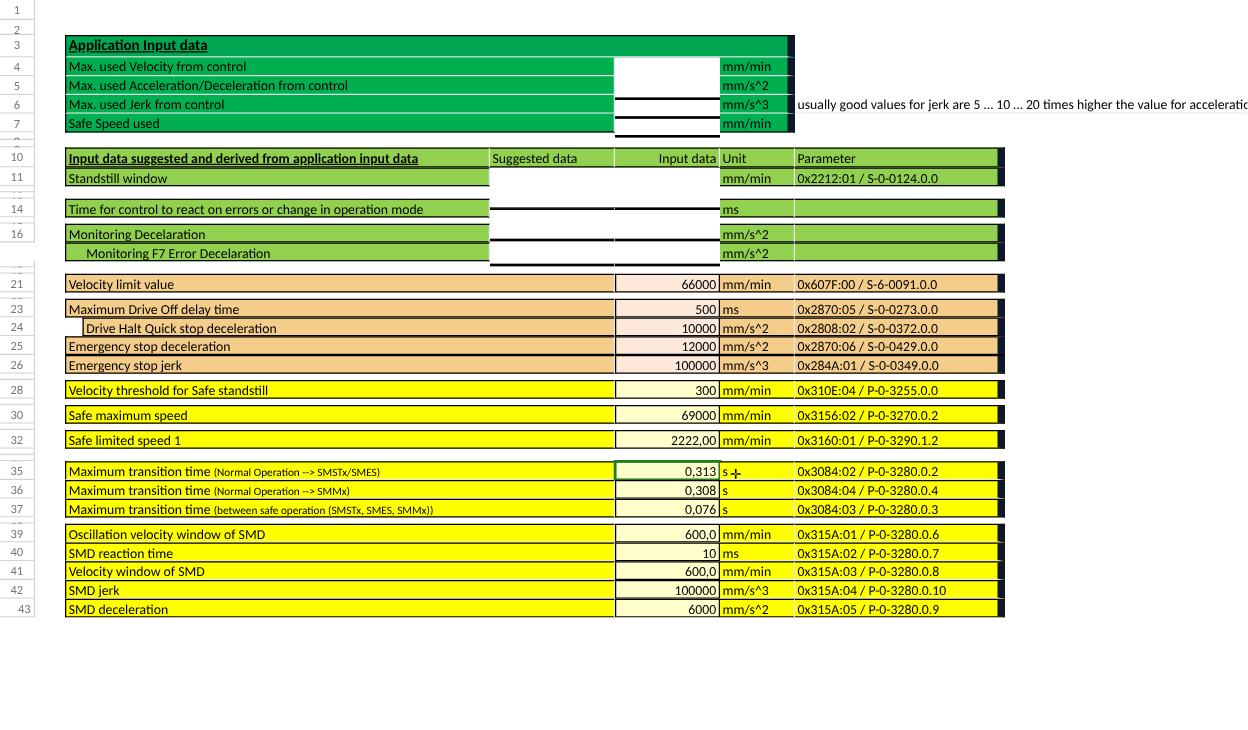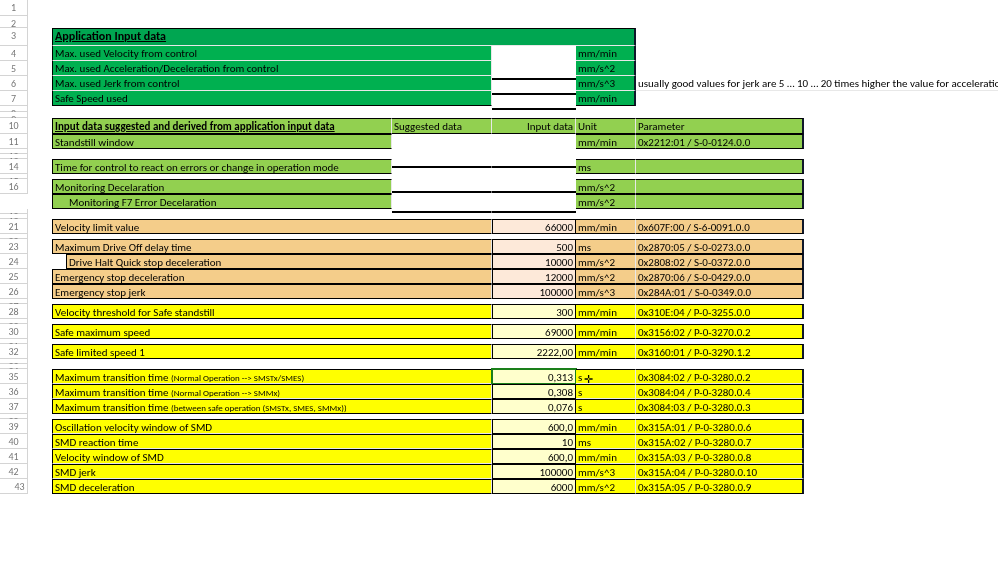--- a/index.html
+++ b/index.html
@@ -31,21 +31,21 @@
     border-bottom: 1px solid #e8e8e8;
     padding: 0 2px;
     line-height: 15px;
     overflow: hidden;
     white-space: nowrap;
   }
   .b { border:1px solid #000; }
   .bt { border-top:1px solid #000; }
   .bb { border-bottom:1px solid #000; }
   .bl { border-left:1px solid #000; }
-  .br { border-right:2px solid #0f172a; }
+  .br { border-right:6px solid #0f172a; }
   
   .fDkGreen { background:#00a651; color:#000; }
   .fGreen   { background:#00b050; }
   .fLtGreen { background:#737373;margin-top:32px; }
   .fMedGreen{ background:#92d050; }
   .fTan     { background:#f4cd8a; }
   .fLtTan   { background:#fde9d9; }
   .fYellow  { background:#ffff00; }
   .fLtYellow{ background:#ffffcc; }
   .hdrTitle { font-weight:bold; font-size:12px; text-decoration:underline; }

